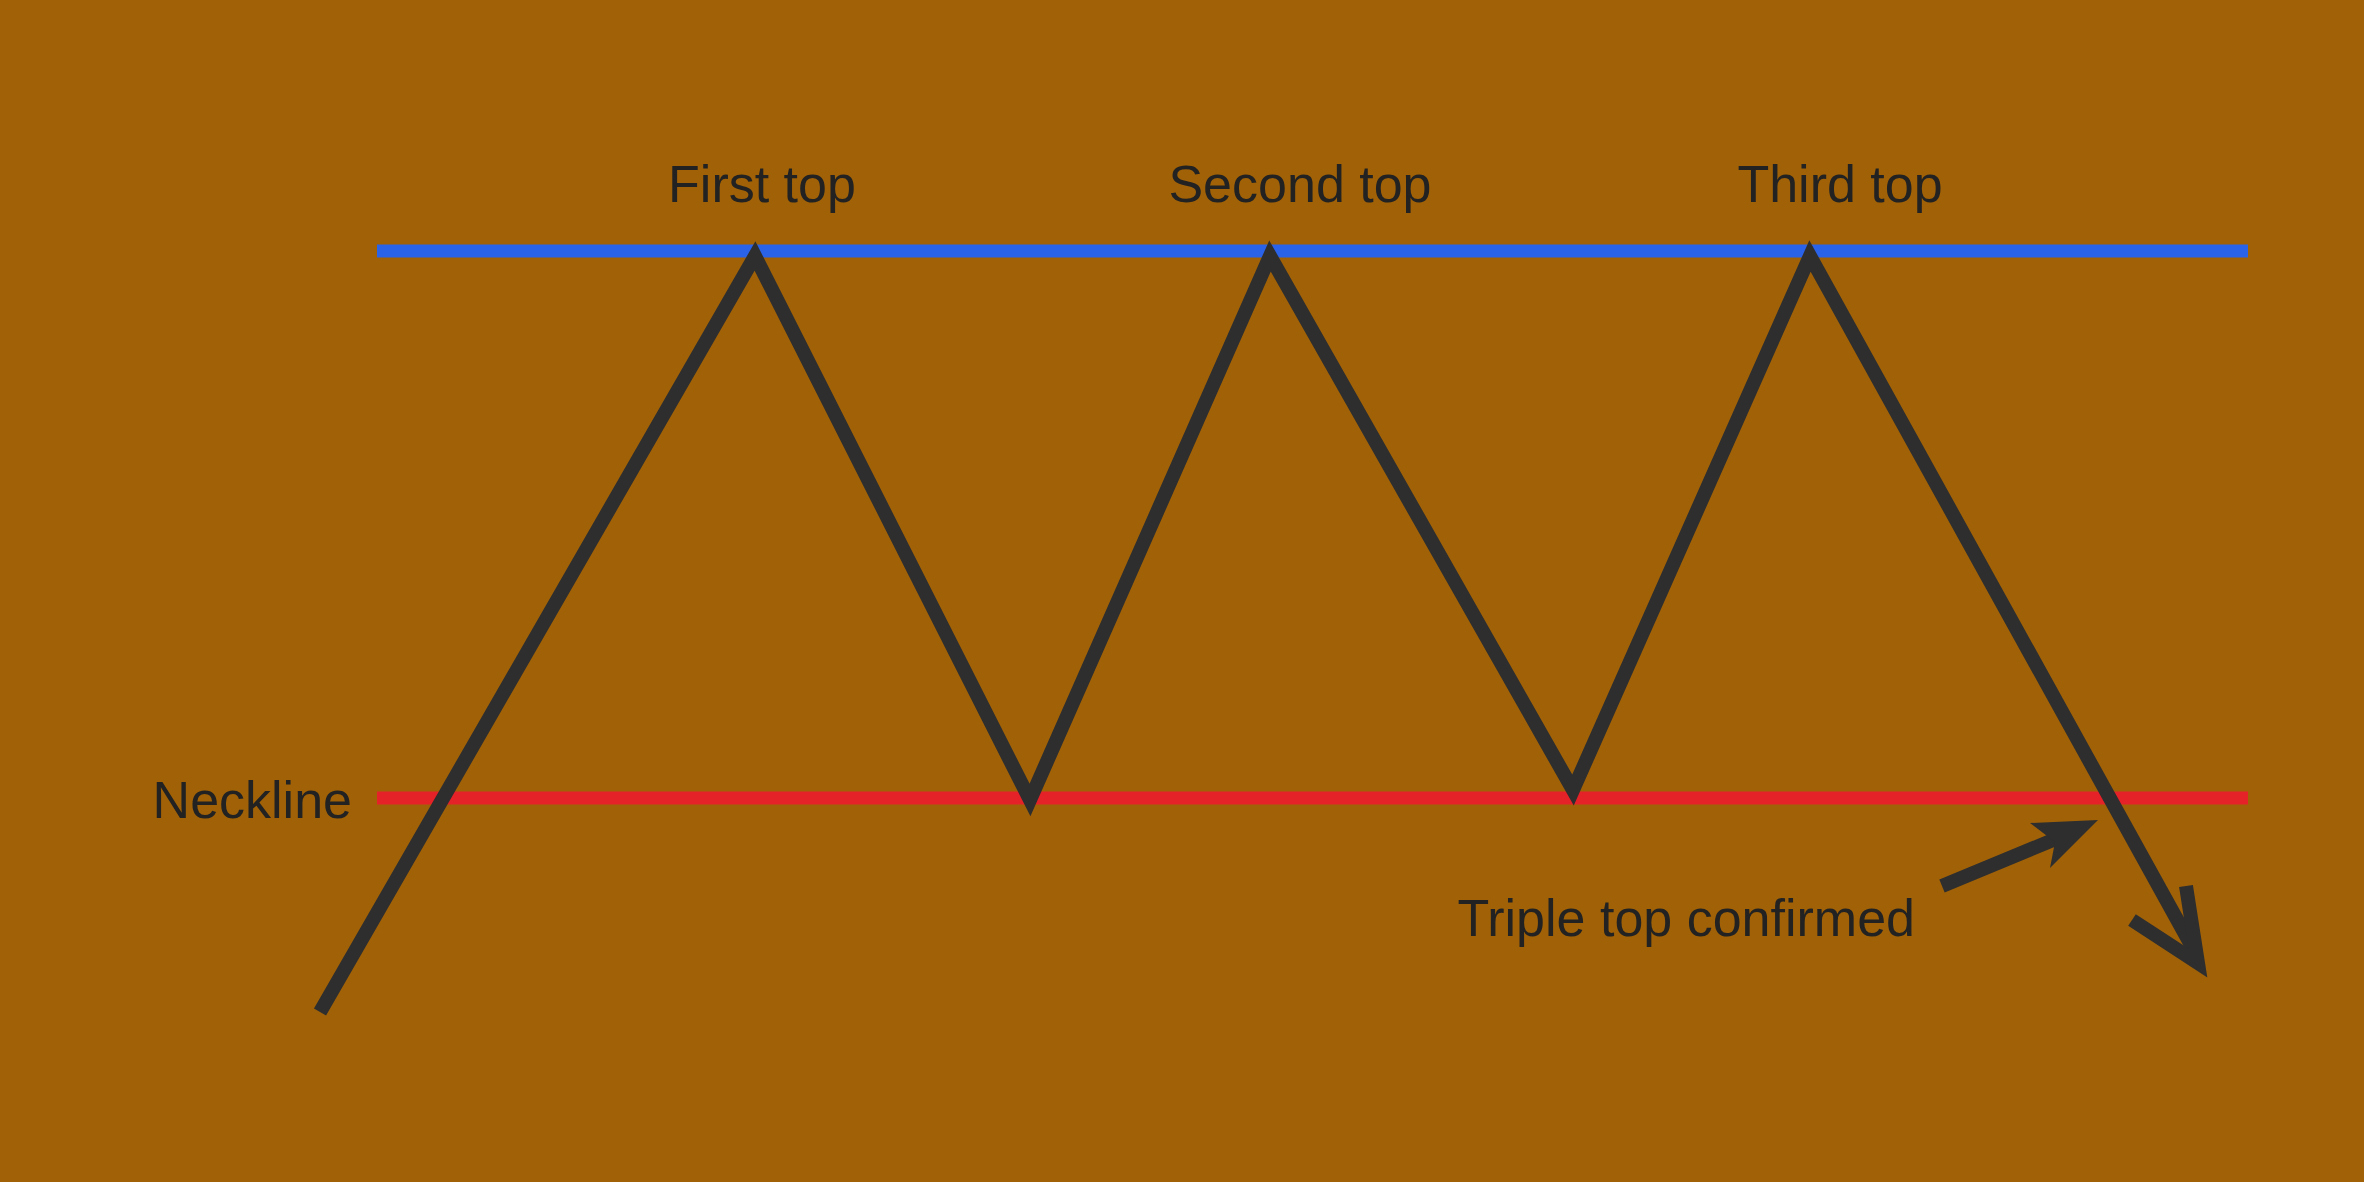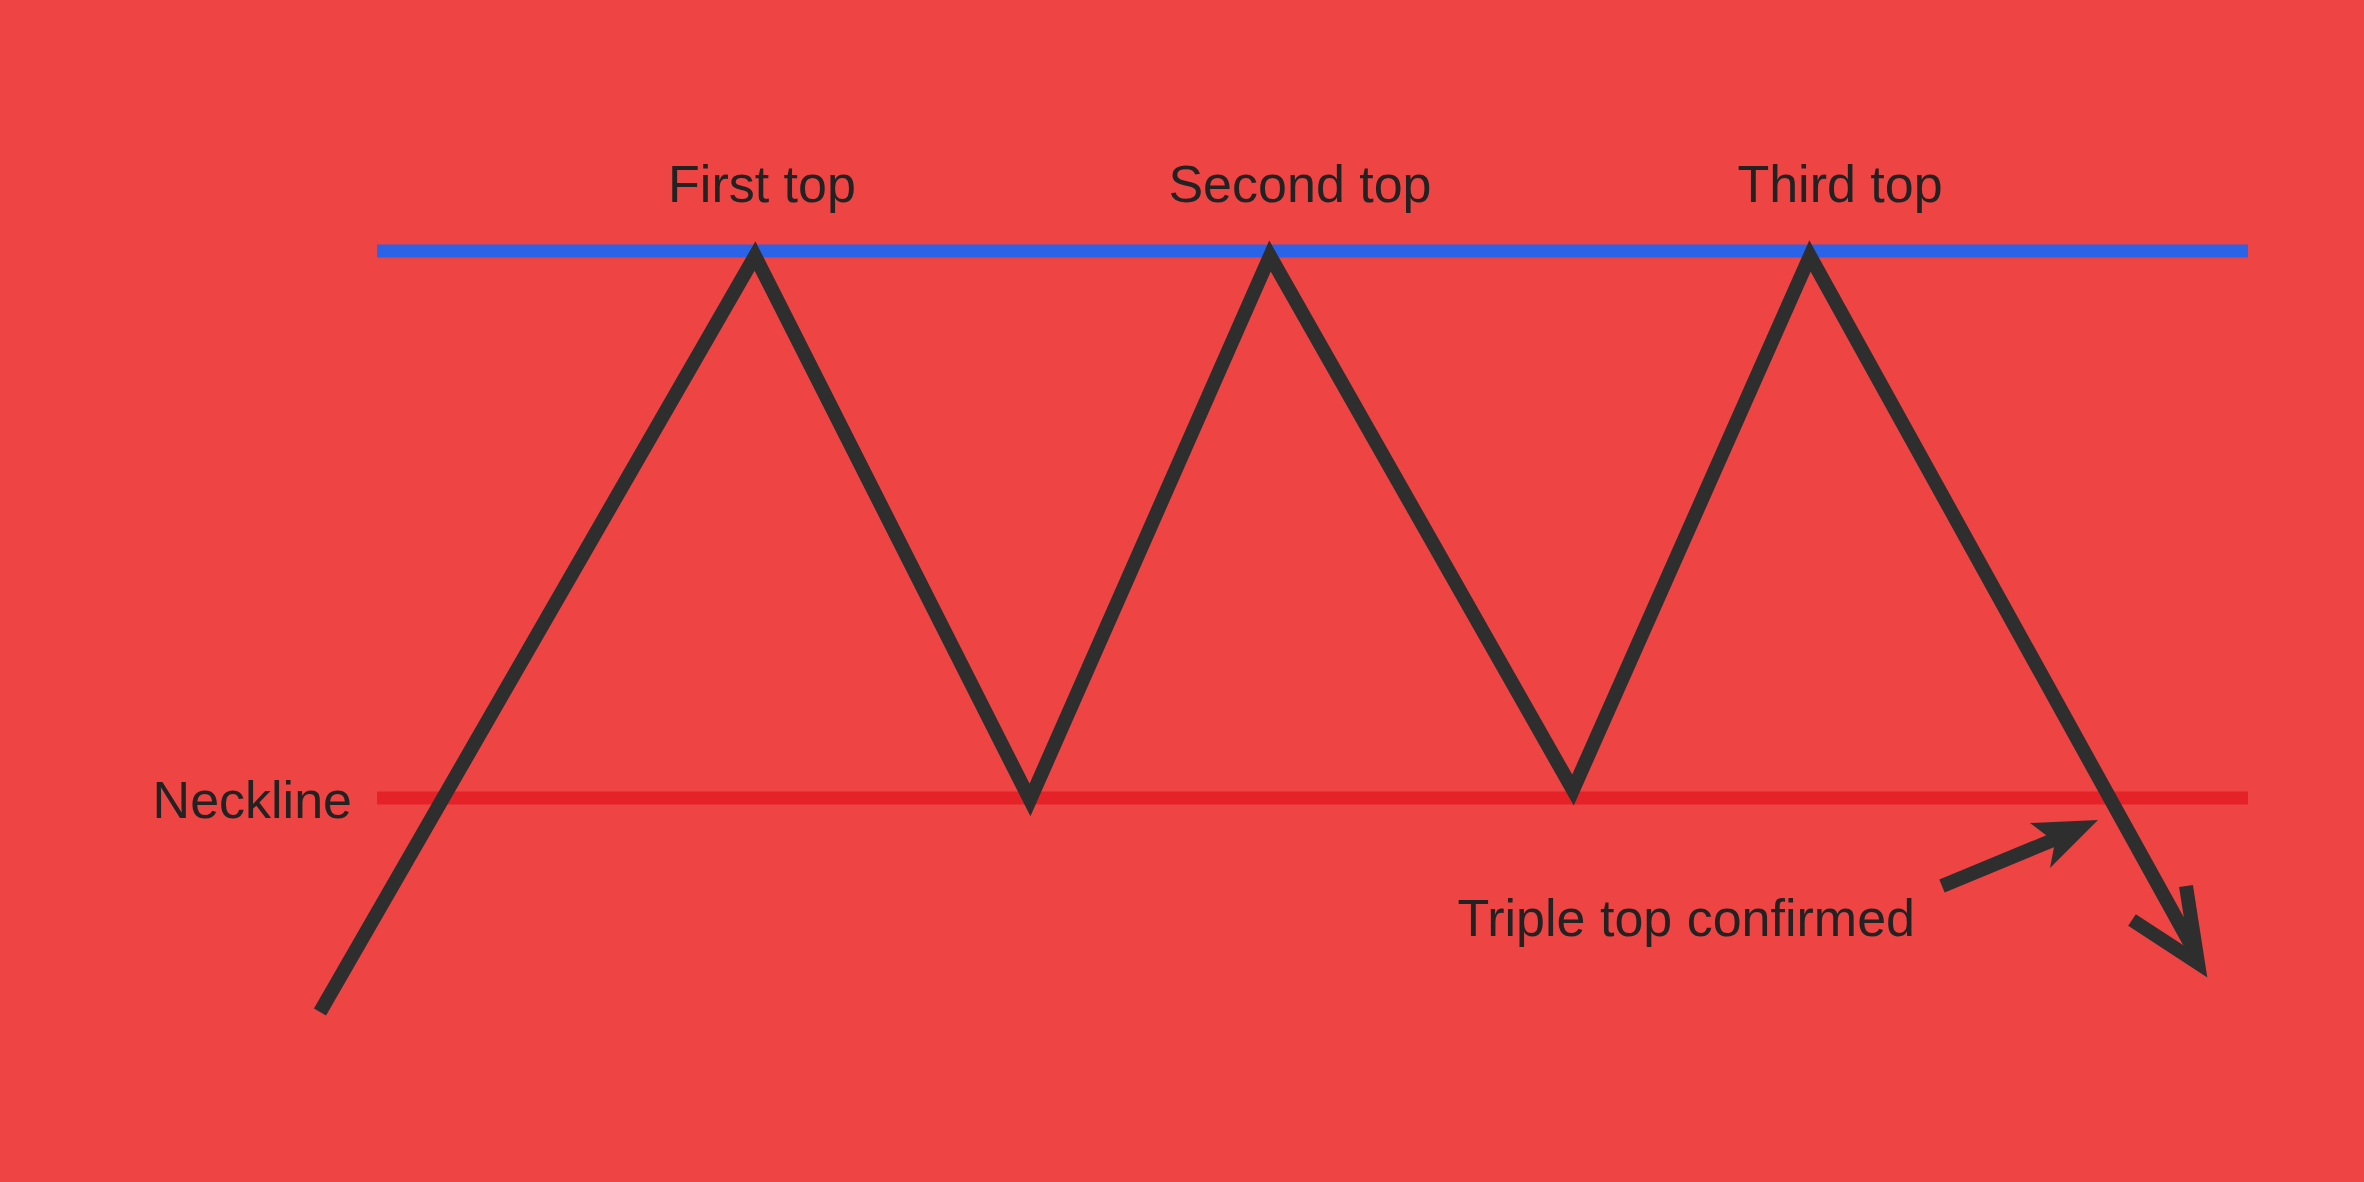--- a/index.html
+++ b/index.html
@@ -10,21 +10,21 @@
   body {
     width: 2364px;
     height: 1182px;
     font-family: "Liberation Sans", sans-serif;
     overflow: hidden;
   }
   #diagram-root {
     position: relative;
     width: 2364px;
     height: 1182px;
-    background: #ef4444;
+    background: #a16207;
   }
   #chart-svg {
     position: absolute;
     top: 0;
     left: 0;
     width: 2364px;
     height: 1182px;
     display: block;
   }
   .peak-label,

